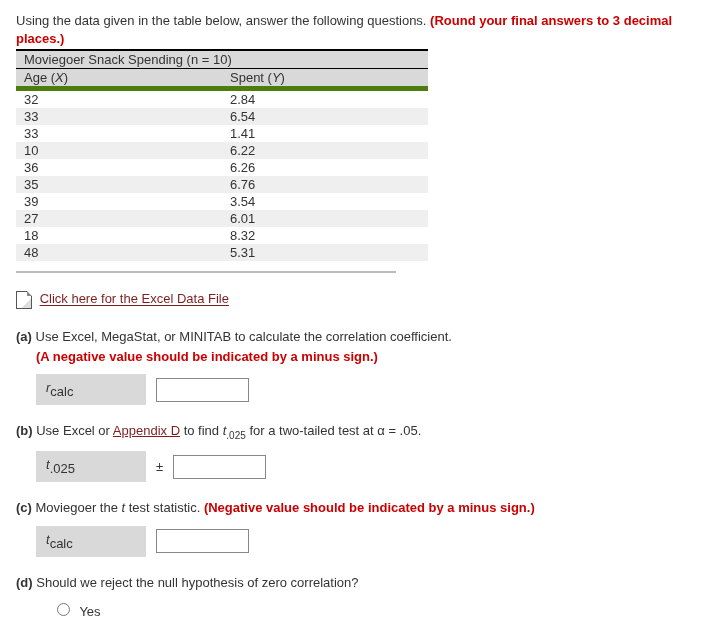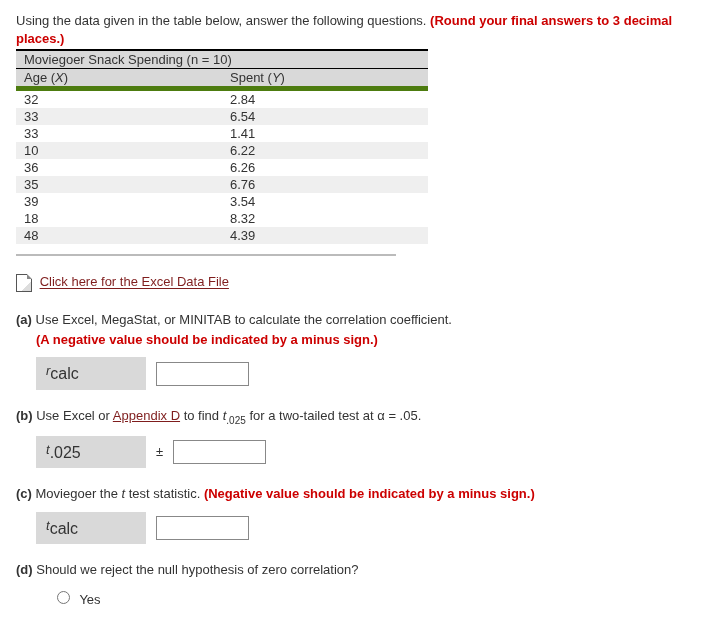--- a/index.html
+++ b/index.html
@@ -91,21 +91,21 @@
       align-items: center;
       gap: 10px;
     }
     .label-box {
       background: #d9d9d9;
       padding: 4px 10px;
       min-width: 110px;
       font-style: italic;
       box-sizing: border-box;
     }
-    .label-box .sub { font-size: 16px; vertical-align: sub; font-style: normal; }
+    .label-box .sub { font-size: 13px; vertical-align: sub; font-style: normal; }
     .plus-minus {
       font-weight: normal;
     }
     input[type="text"].ans {
       width: 85px;
       height: 20px;
       border: 1px solid #888;
       padding: 1px 3px;
     }
     .radio-group {
@@ -164,27 +164,31 @@
         <td class="col-y">6.26</td>
       </tr>
       <tr class="zebra-even">
         <td class="col-x">35</td>
         <td class="col-y">6.76</td>
       </tr>
       <tr class="zebra-odd">
         <td class="col-x">39</td>
         <td class="col-y">3.54</td>
       </tr>
+      <tr class="zebra-even">
+        <td class="col-x">27</td>
+        <td class="col-y">6.01</td>
+      </tr>
       <tr class="zebra-odd">
         <td class="col-x">18</td>
         <td class="col-y">8.32</td>
       </tr>
       <tr class="zebra-even">
         <td class="col-x">48</td>
-        <td class="col-y">4.39</td>
+        <td class="col-y">5.31</td>
       </tr>
     </tbody>
 </table>
 
 <hr class="hr-sep">
 
 <div class="link-row">
   <span class="excel-icon"></span>
   <a href="#" class="blue-link">Click here for the Excel Data File</a>
 </div>

